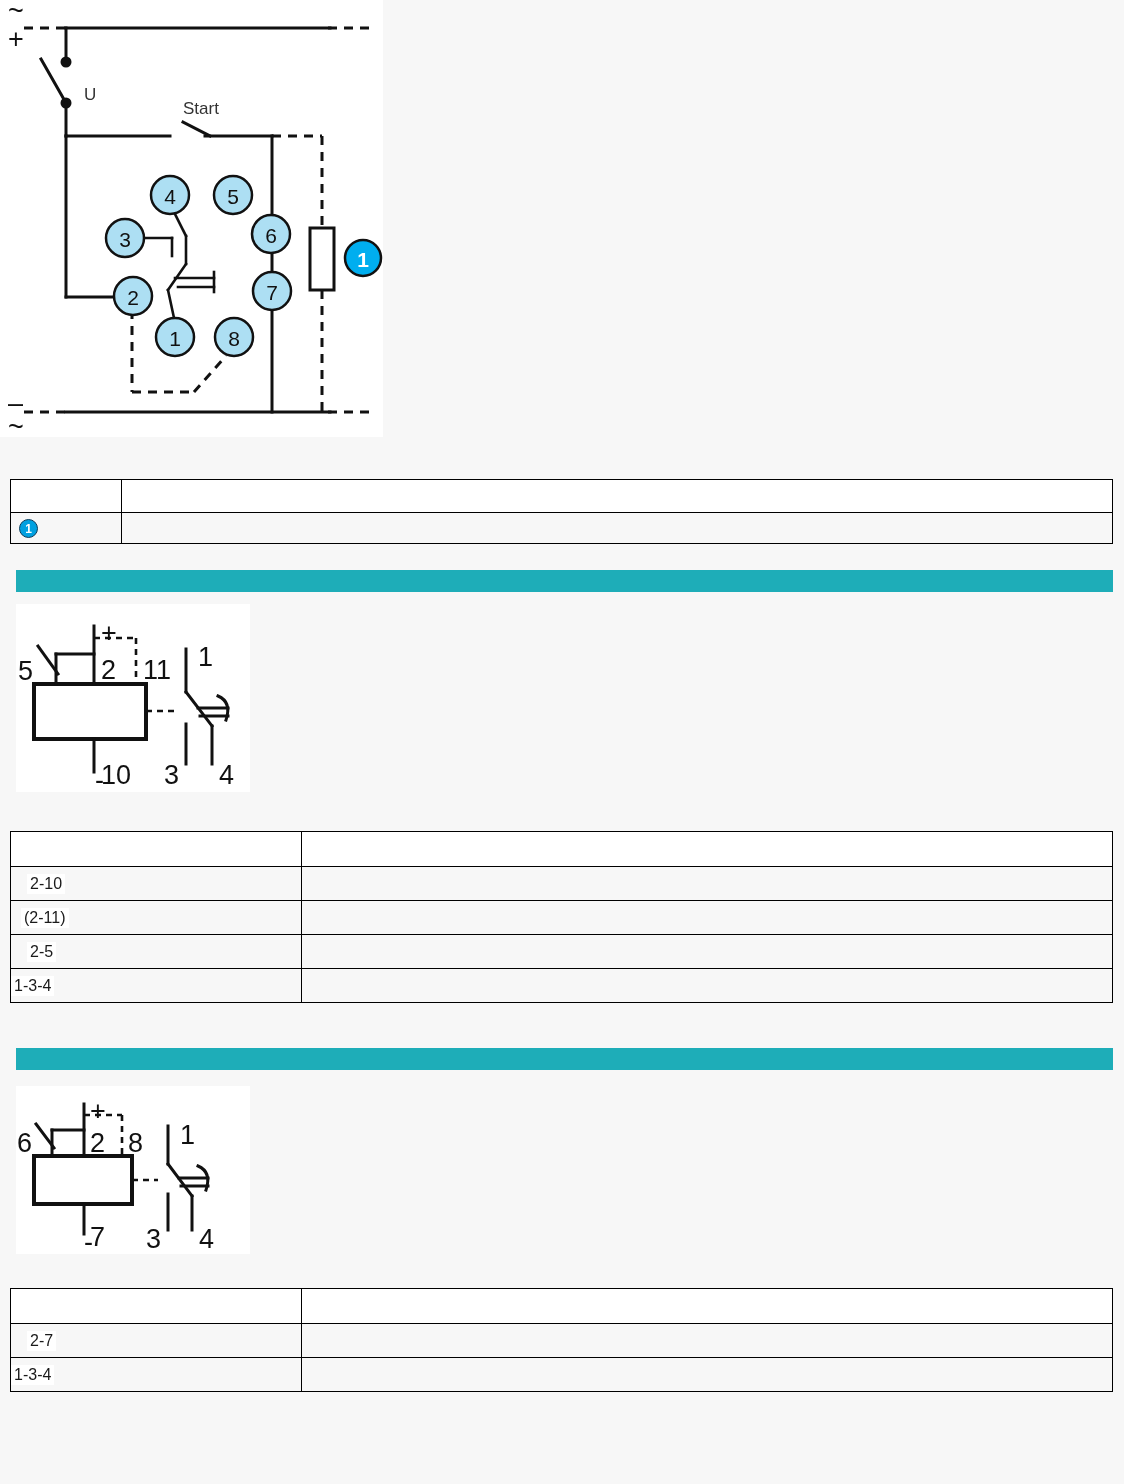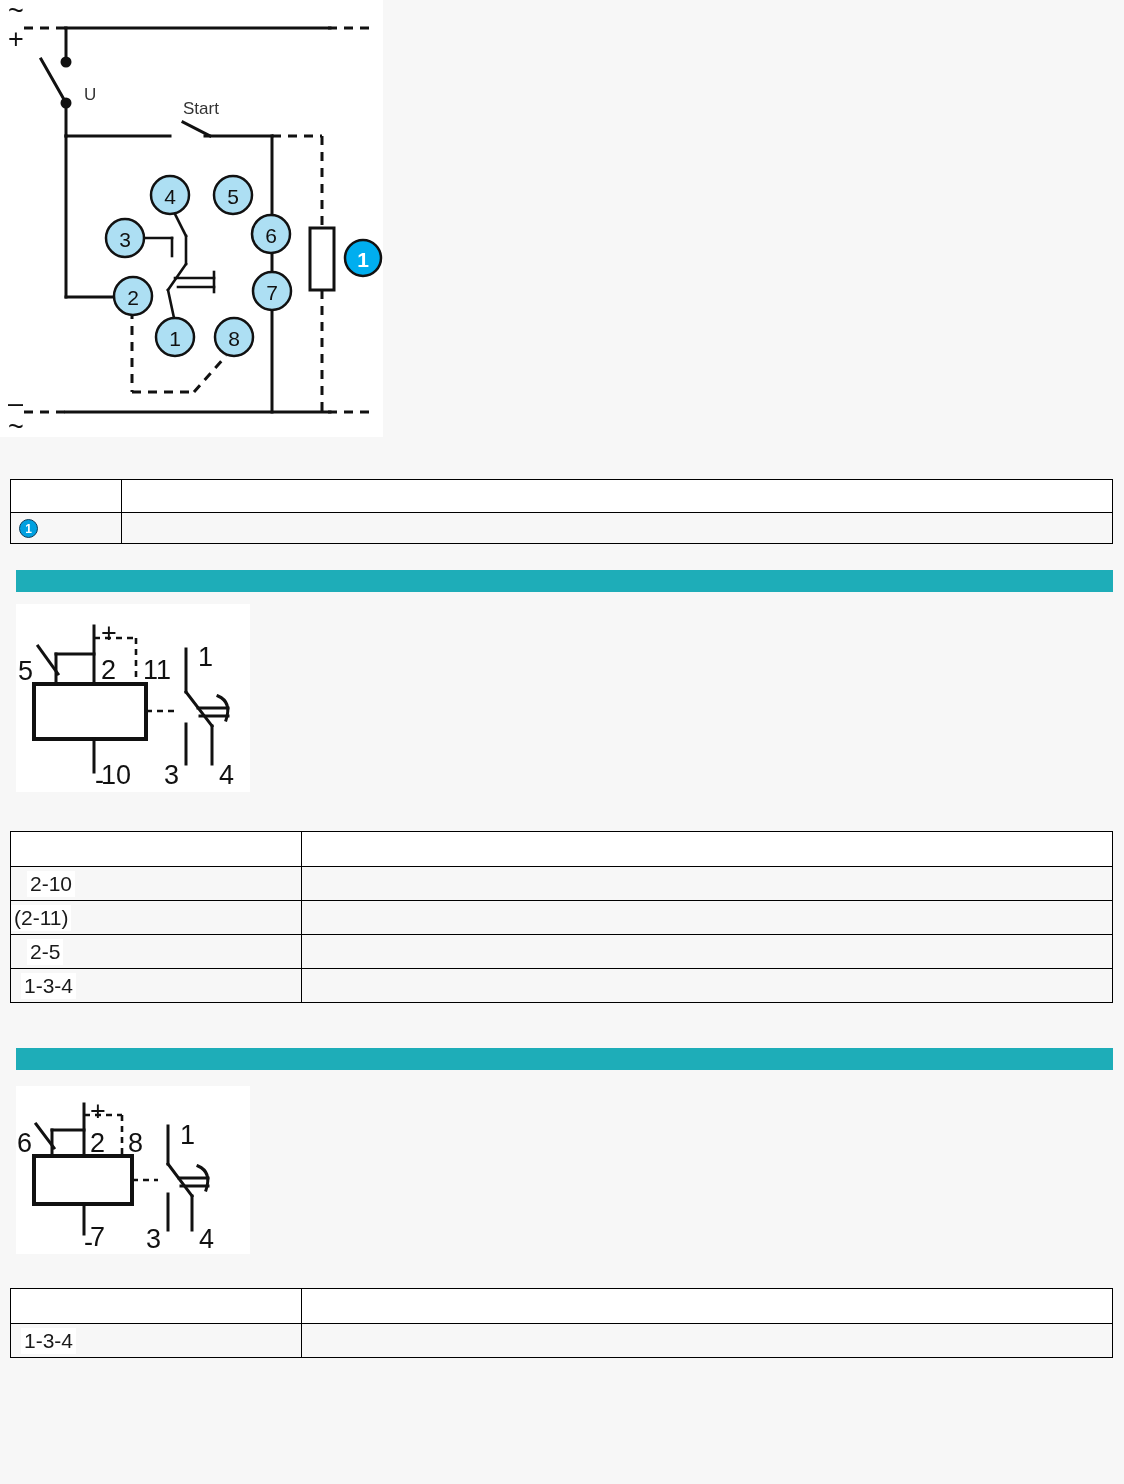--- a/index.html
+++ b/index.html
@@ -72,30 +72,30 @@
 
   
   #tbl-2 { left: 10px; top: 831px; width: 1103px; }
   #tbl-3 { left: 10px; top: 1288px; width: 1103px; }
   #tbl-2 .c0, #tbl-3 .c0 { width: 290px; }
   #tbl-2 .hdr-row td, #tbl-3 .hdr-row td { height: 34px; }
   #tbl-2 .body-row td, #tbl-3 .body-row td { height: 33px; }
 
   .pinref {
     display: inline-block;
-    font-size: 21px;
+    font-size: 16px;
     font-weight: 400;
     color: #1a1a1a;
     background: #ffffff;
     padding: 1px 3px;
   }
   .ind-0 { margin-left: 16px; }
-  .ind-1 { }
+  .ind-1 { margin-left: 10px; }
   .ind-2 { margin-left: 16px; }
-  .ind-3 { margin-left: 10px; }
+  .ind-3 { }
 
   
   .badge {
     display: inline-block;
     width: 19px;
     height: 19px;
     border-radius: 50%;
     background: #00a0e0;
     border: 1px solid #0d3d5c;
     color: #ffffff;
@@ -357,20 +357,26 @@
   </div>
 
   <table class="tbl" id="tbl-3">
     <tbody>
         <tr class="hdr-row">
       <td class="c0"></td>
       <td></td>
     </tr>
     <tr class="body-row">
       <td class="c0">
+        <span class="pinref ind-0">2-7</span>
+      </td>
+      <td></td>
+    </tr>
+    <tr class="body-row">
+      <td class="c0">
         <span class="pinref ind-3">1-3-4</span>
       </td>
       <td></td>
     </tr>
   </tbody>
     </table>
 
 </div>
 
 </body></html>

